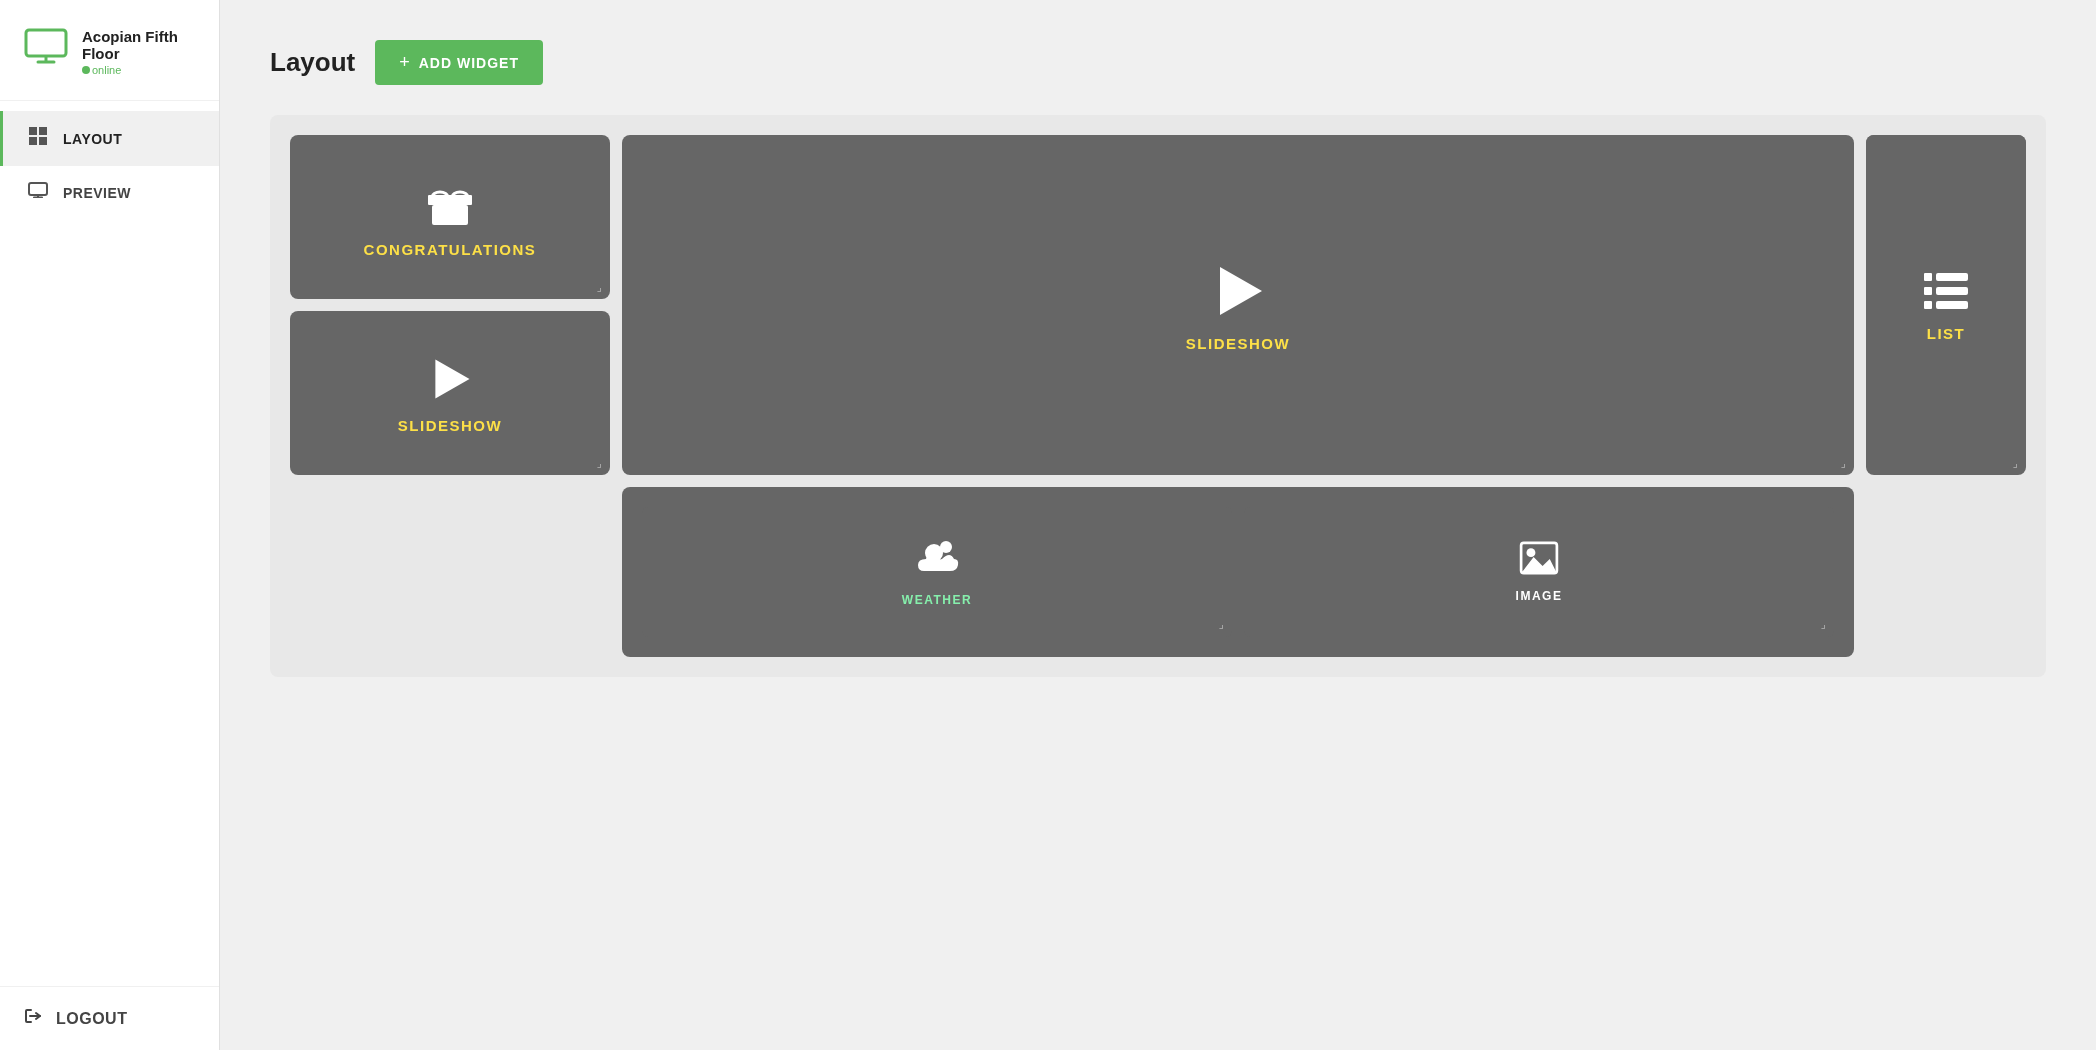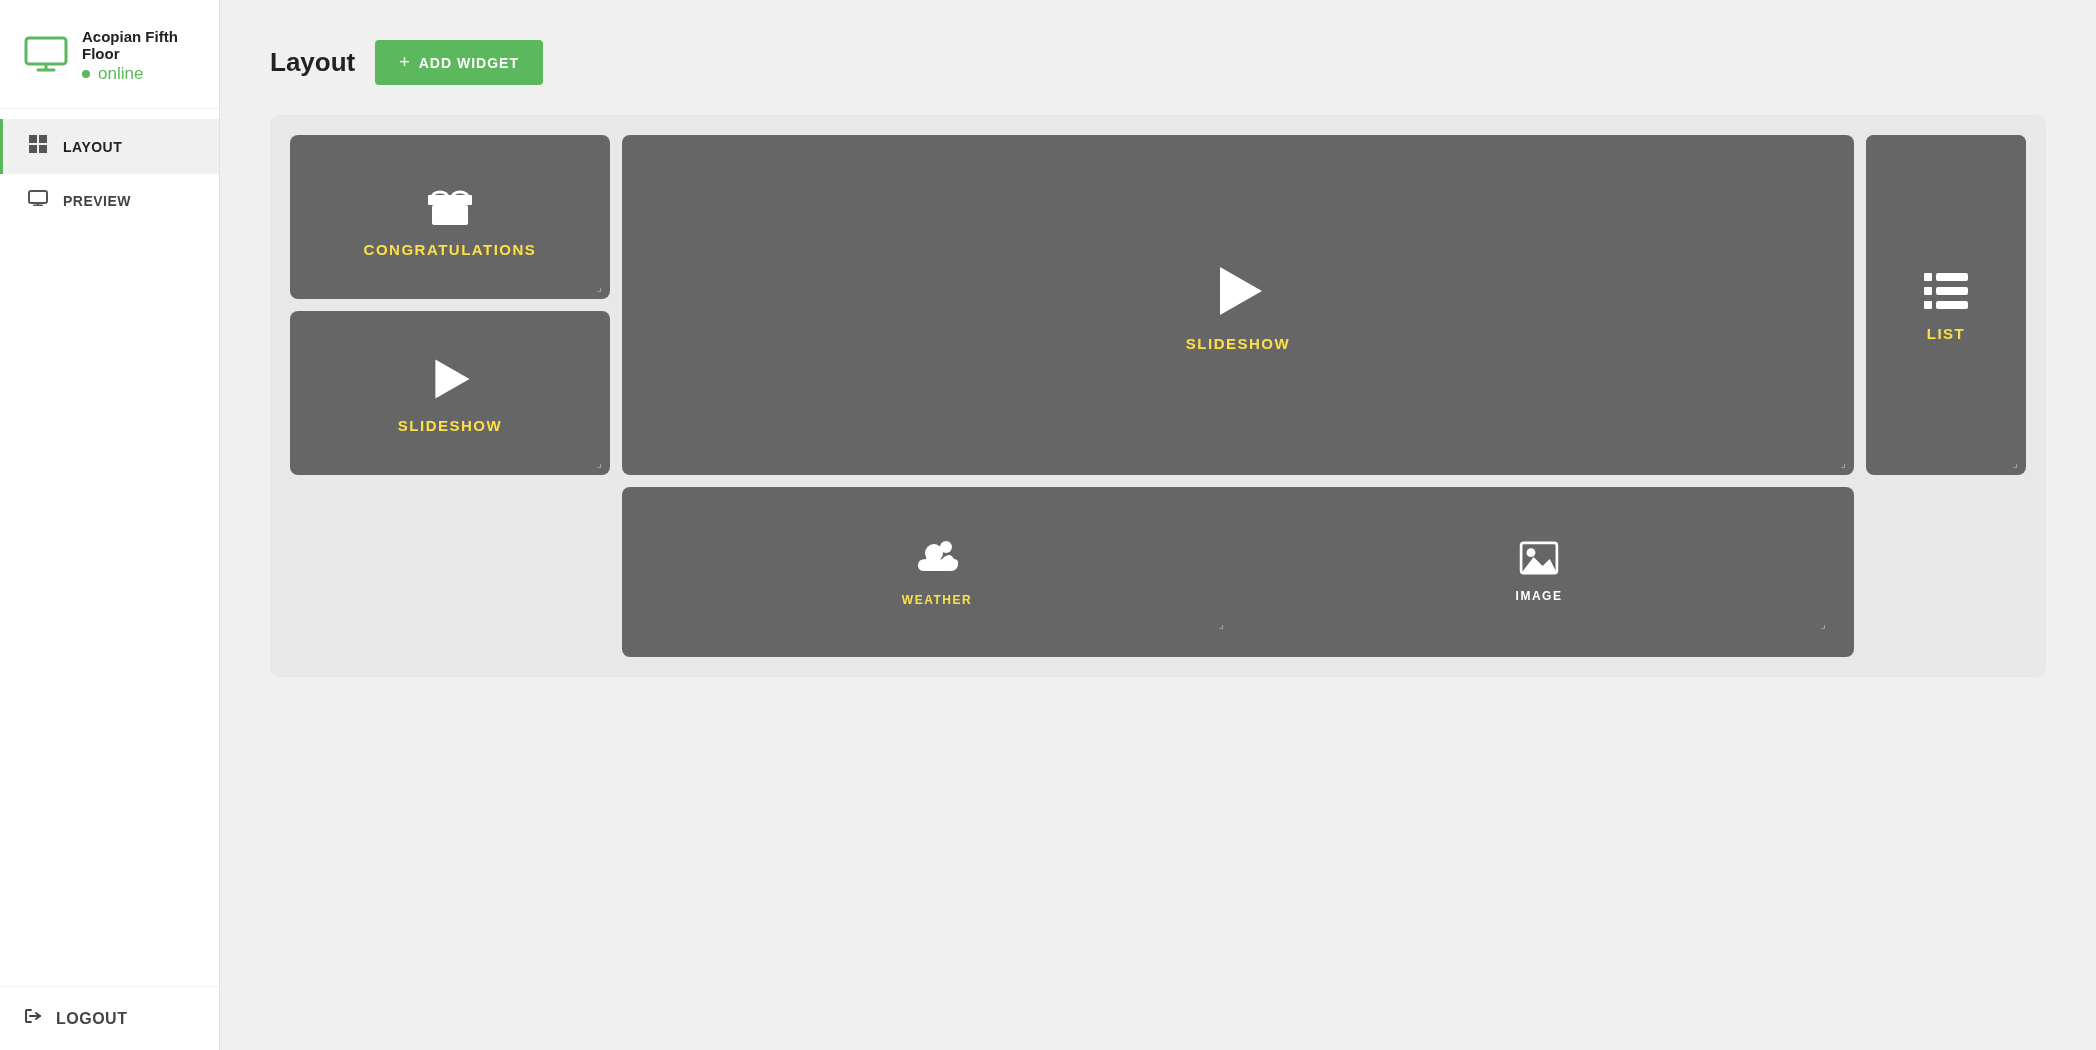--- a/index.html
+++ b/index.html
@@ -17,44 +17,44 @@
       min-width: 220px;
       background: #ffffff;
       display: flex;
       flex-direction: column;
       border-right: 1px solid #e0e0e0;
       padding: 0;
     }
 
     .sidebar-brand {
       display: flex;
-      align-items: center;
+      align-items: flex-start;
       gap: 14px;
       padding: 28px 40px 24px 24px;
       border-bottom: 1px solid #f0f0f0;
     }
 
     .brand-icon {
       color: #5cb85c;
       font-size: 32px;
       line-height: 1;
     }
 
     .brand-text .brand-name {
       font-size: 15px;
       font-weight: 700;
       color: #222;
     }
 
     .brand-text .brand-status {
-      font-size: 17px;
+      font-size: 11px;
       color: #5cb85c;
       display: flex;
       align-items: center;
-      gap: 8px;
+      gap: 2px;
       margin-top: 2px;
     }
 
     .status-dot {
       width: 8px;
       height: 8px;
       border-radius: 50%;
       background: #5cb85c;
       display: inline-block;
     }
@@ -374,21 +374,21 @@
       <div style="display:grid; grid-template-columns:1fr 1fr; gap:12px; width:100%;">
 
         <div style="background:#666; border-radius:6px; display:flex; flex-direction:column; align-items:center; justify-content:center; padding:20px; min-height:130px; position:relative;">
           <div>
             <svg width="46" height="38" viewBox="0 0 46 38" fill="white">
               <circle cx="20" cy="16" r="9"></circle>
               <path d="M28 22 Q36 14 40 22 Q45 22 44 28 Q43 34 36 34 H10 Q4 34 4 28 Q4 22 12 22 Q14 14 20 24" fill="white"></path>
               <circle cx="32" cy="10" r="6"></circle>
             </svg>
           </div>
-          <span style="font-size:12px;font-weight:600;letter-spacing:1.5px;color:#fde047;margin-top:14px;">WEATHER</span>
+          <span style="font-size:12px;font-weight:600;letter-spacing:1.5px;color:#86efac;margin-top:14px;">WEATHER</span>
           <span style="position:absolute;bottom:6px;right:8px;font-size:11px;color:rgba(255,255,255,0.5);">⌟</span>
         </div>
 
         <div style="background:#666; border-radius:6px; display:flex; flex-direction:column; align-items:center; justify-content:center; padding:20px; min-height:130px; position:relative;">
           <div>
             <svg width="40" height="34" viewBox="0 0 44 38" fill="none">
               <rect x="2" y="2" width="40" height="34" rx="3" stroke="white" stroke-width="3" fill="none"></rect>
               <circle cx="13" cy="13" r="5" fill="white"></circle>
               <polygon points="2,36 16,18 26,28 34,20 42,36" fill="white"></polygon>
             </svg>

